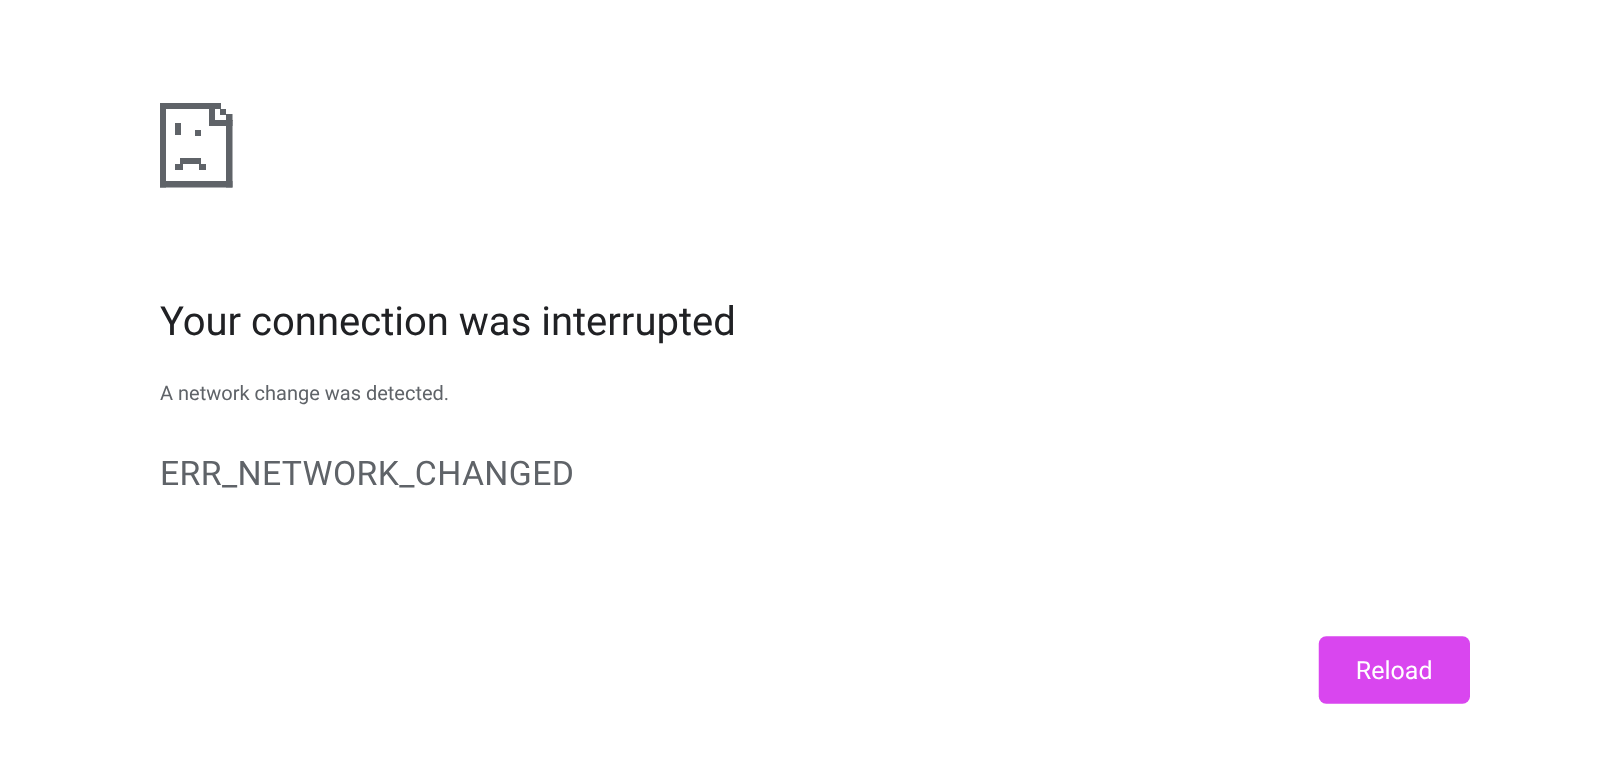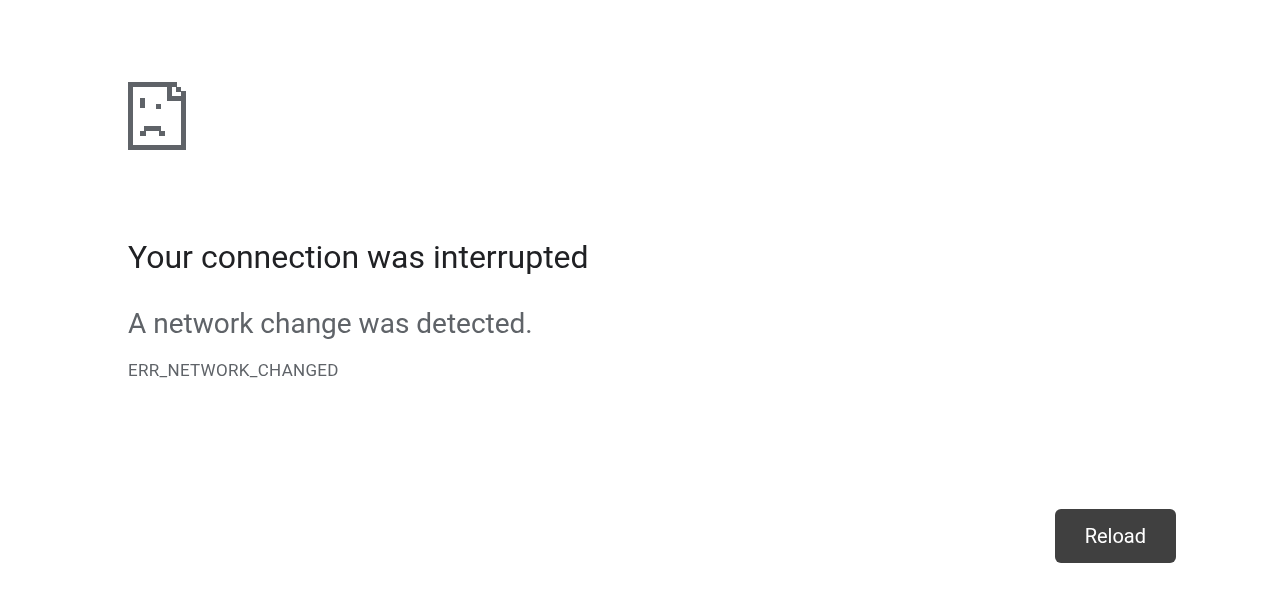--- a/index.html
+++ b/index.html
@@ -27,37 +27,37 @@
       display: block;
     }
     .heading {
       font-size: 32px;
       font-weight: 400;
       color: #202124;
       line-height: 1.2;
       margin-bottom: 28px;
     }
     .subtext {
-      font-size: 28px;
+      font-size: 16px;
       font-weight: 400;
       color: #5f6368;
       line-height: 1.4;
-      margin-bottom: 16px;
+      margin-bottom: 36px;
     }
     .errcode {
-      font-size: 17px;
+      font-size: 27px;
       font-weight: 400;
       color: #5f6368;
       letter-spacing: 0.3px;
     }
     .reload-btn {
       position: absolute;
       right: 104px;
       bottom: 45px;
-      background: #404040;
+      background: #d946ef;
       color: #ffffff;
       border: none;
       border-radius: 6px;
       font-size: 20px;
       font-weight: 400;
       padding: 15px 30px;
       cursor: pointer;
       font-family: inherit;
     }
   </style>

